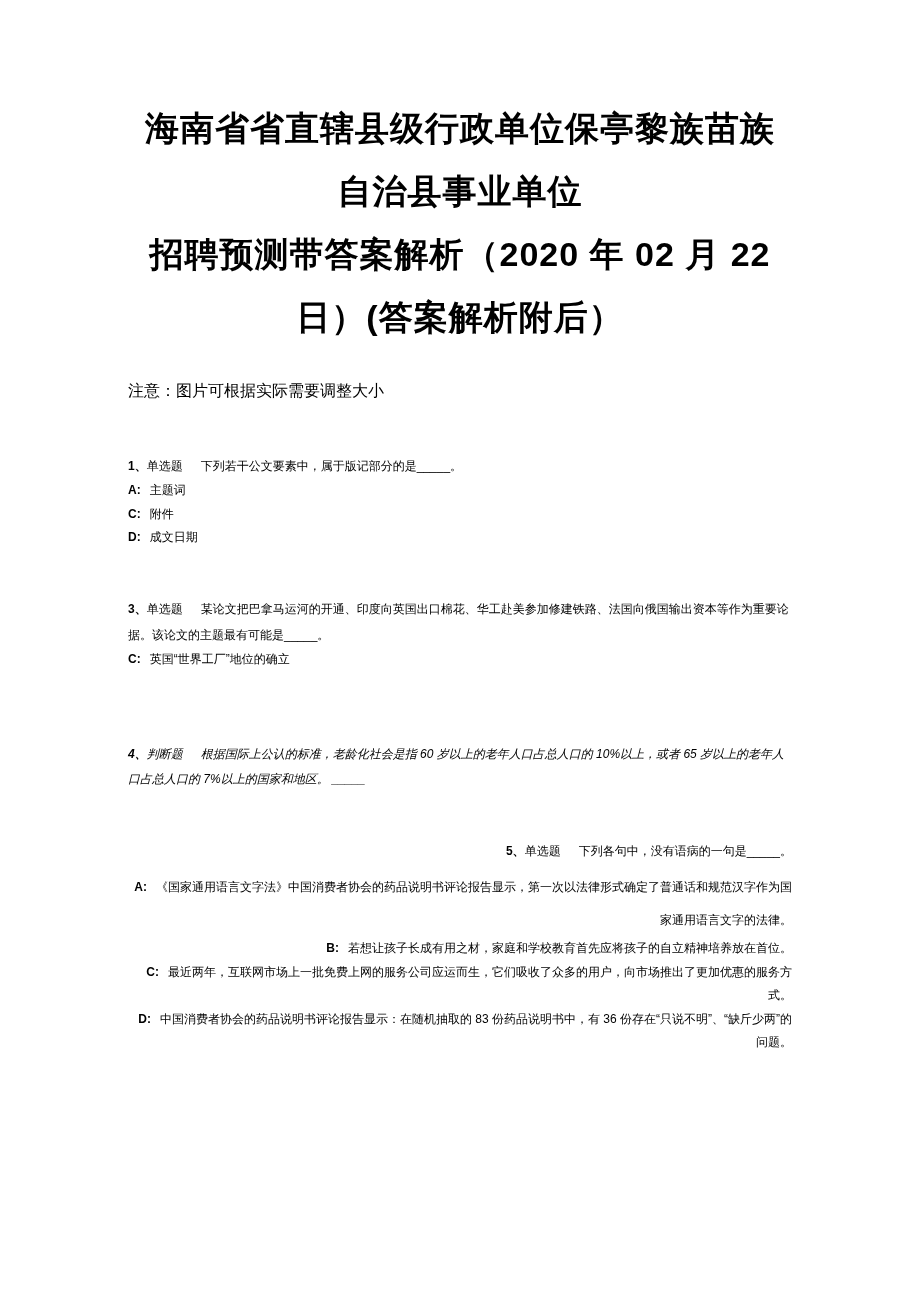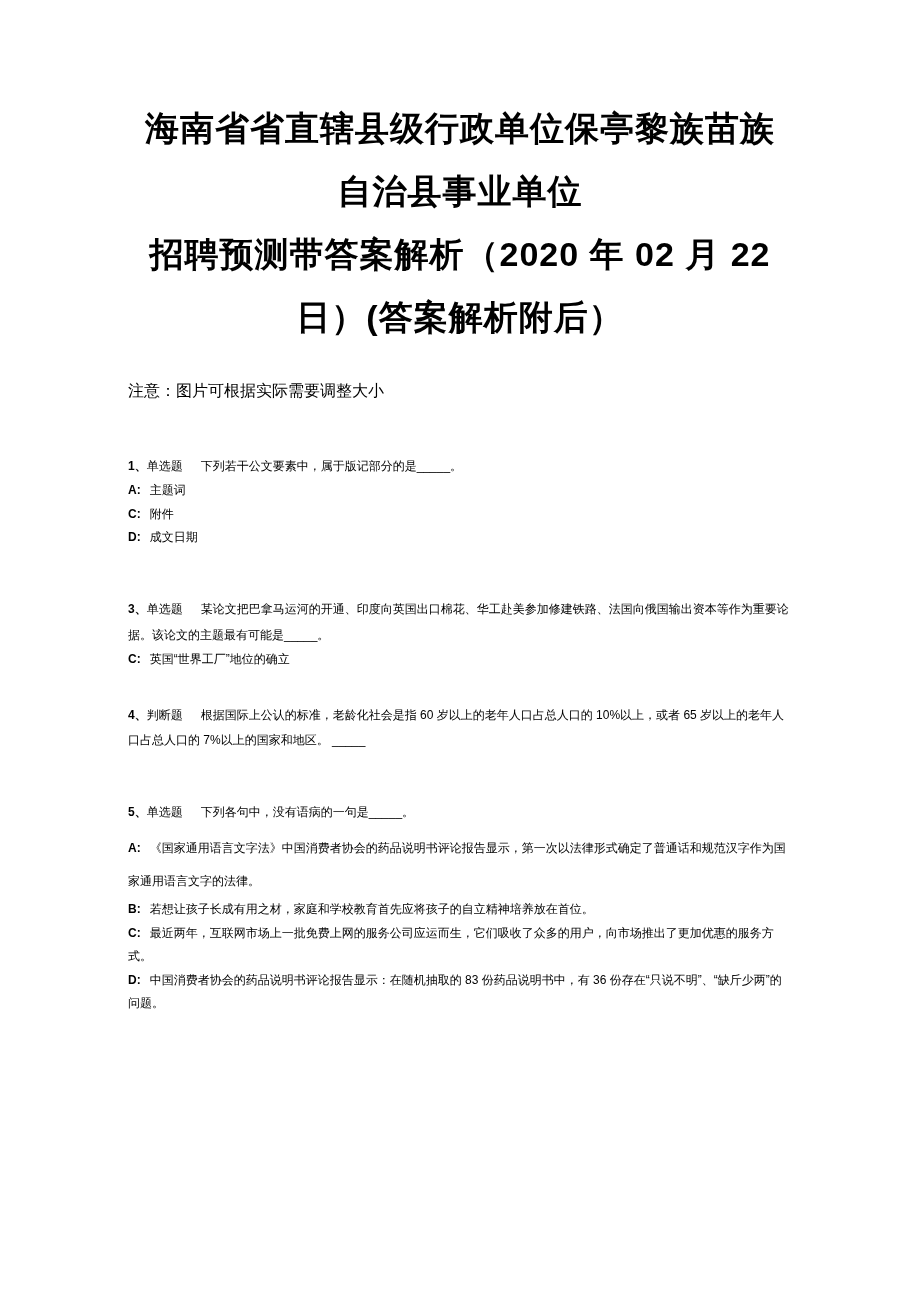--- a/index.html
+++ b/index.html
@@ -38,23 +38,23 @@
   .stem { line-height: 26px; }
   .qnum { font-weight: bold; }
   .qtype { margin-right: 18px; }
   .option { line-height: 23.5px; }
   .opt-label { font-weight: bold; margin-right: 9px; }
   .q1 { margin-top: 51px; }
   .q2 { margin-top: 47px; }
   .q2 .stem { line-height: 25.5px; }
   .q3 { margin-top: 46px; }
   .q3 .option { line-height: 22.5px; }
-  .q4 { margin-top: 33px; }
+  .q4 { margin-top: 72px; font-style: italic; }
   .q4 .stem { line-height: 25px; }
-  .q5 { margin-top: 46px; }
+  .q5 { margin-top: 46px; text-align: right; }
   .q5 .option-spaced { line-height: 33px; margin-top: 7px; }
 </style>
 </head>
 <body>
 
 <div class="page">
   <div class="content">
 
     <h1 class="doc-title">
       <span class="title-line">海南省省直辖县级行政单位保亭黎族苗族自治县事业单位</span>

